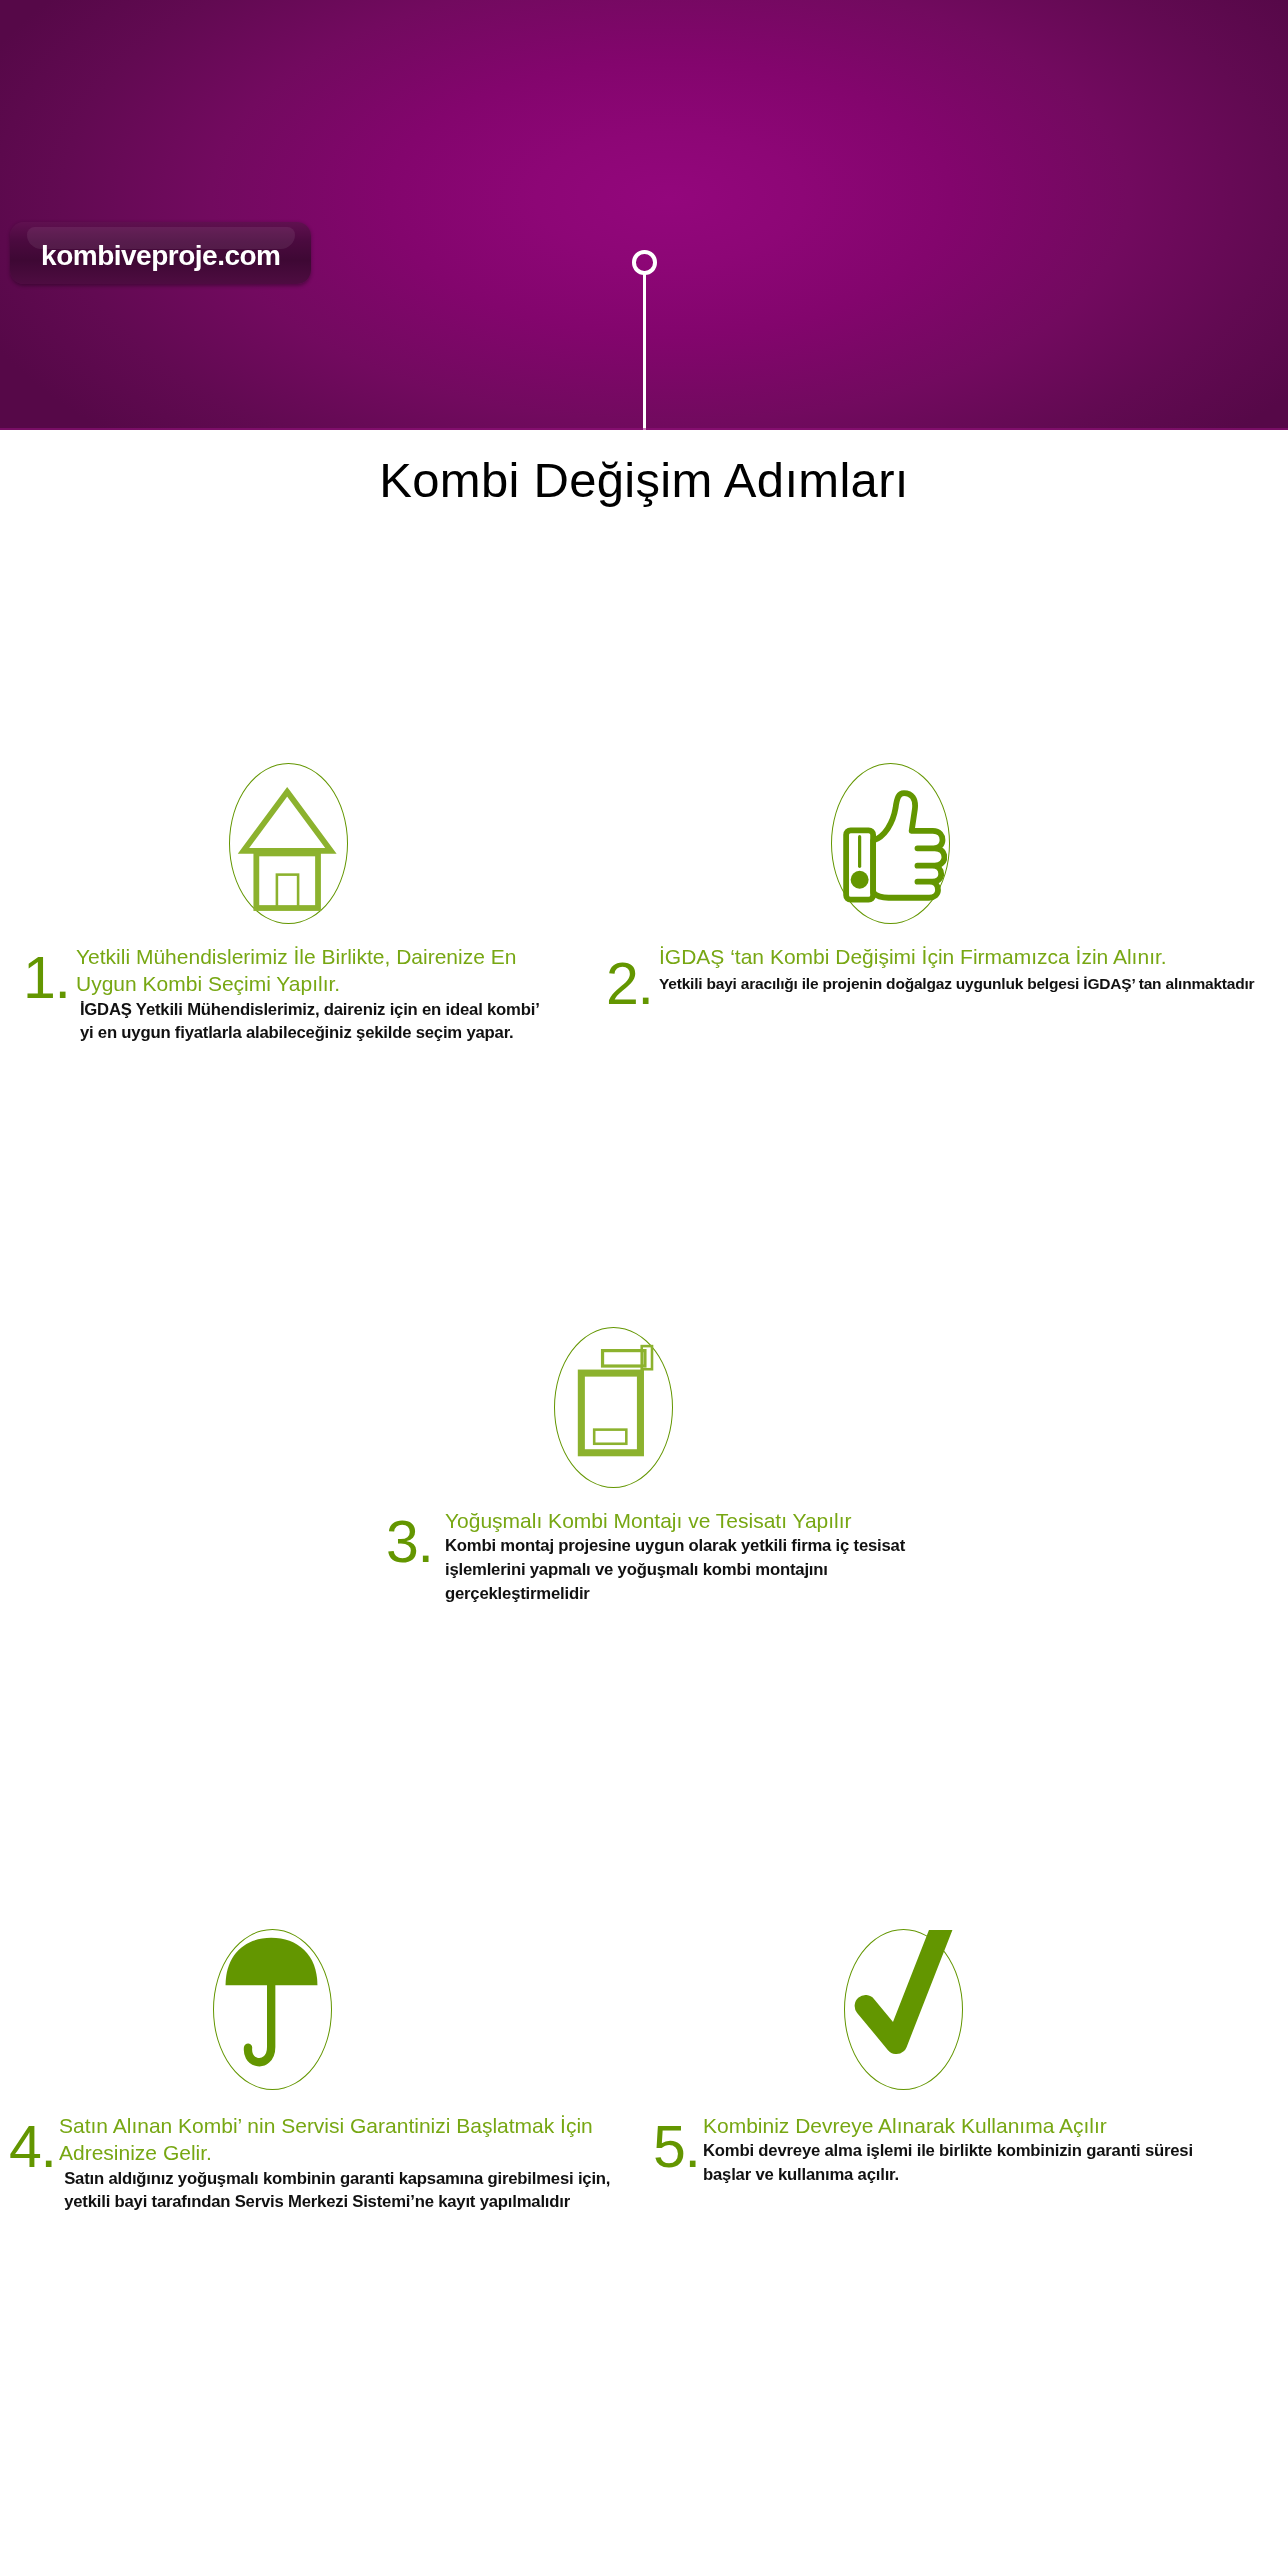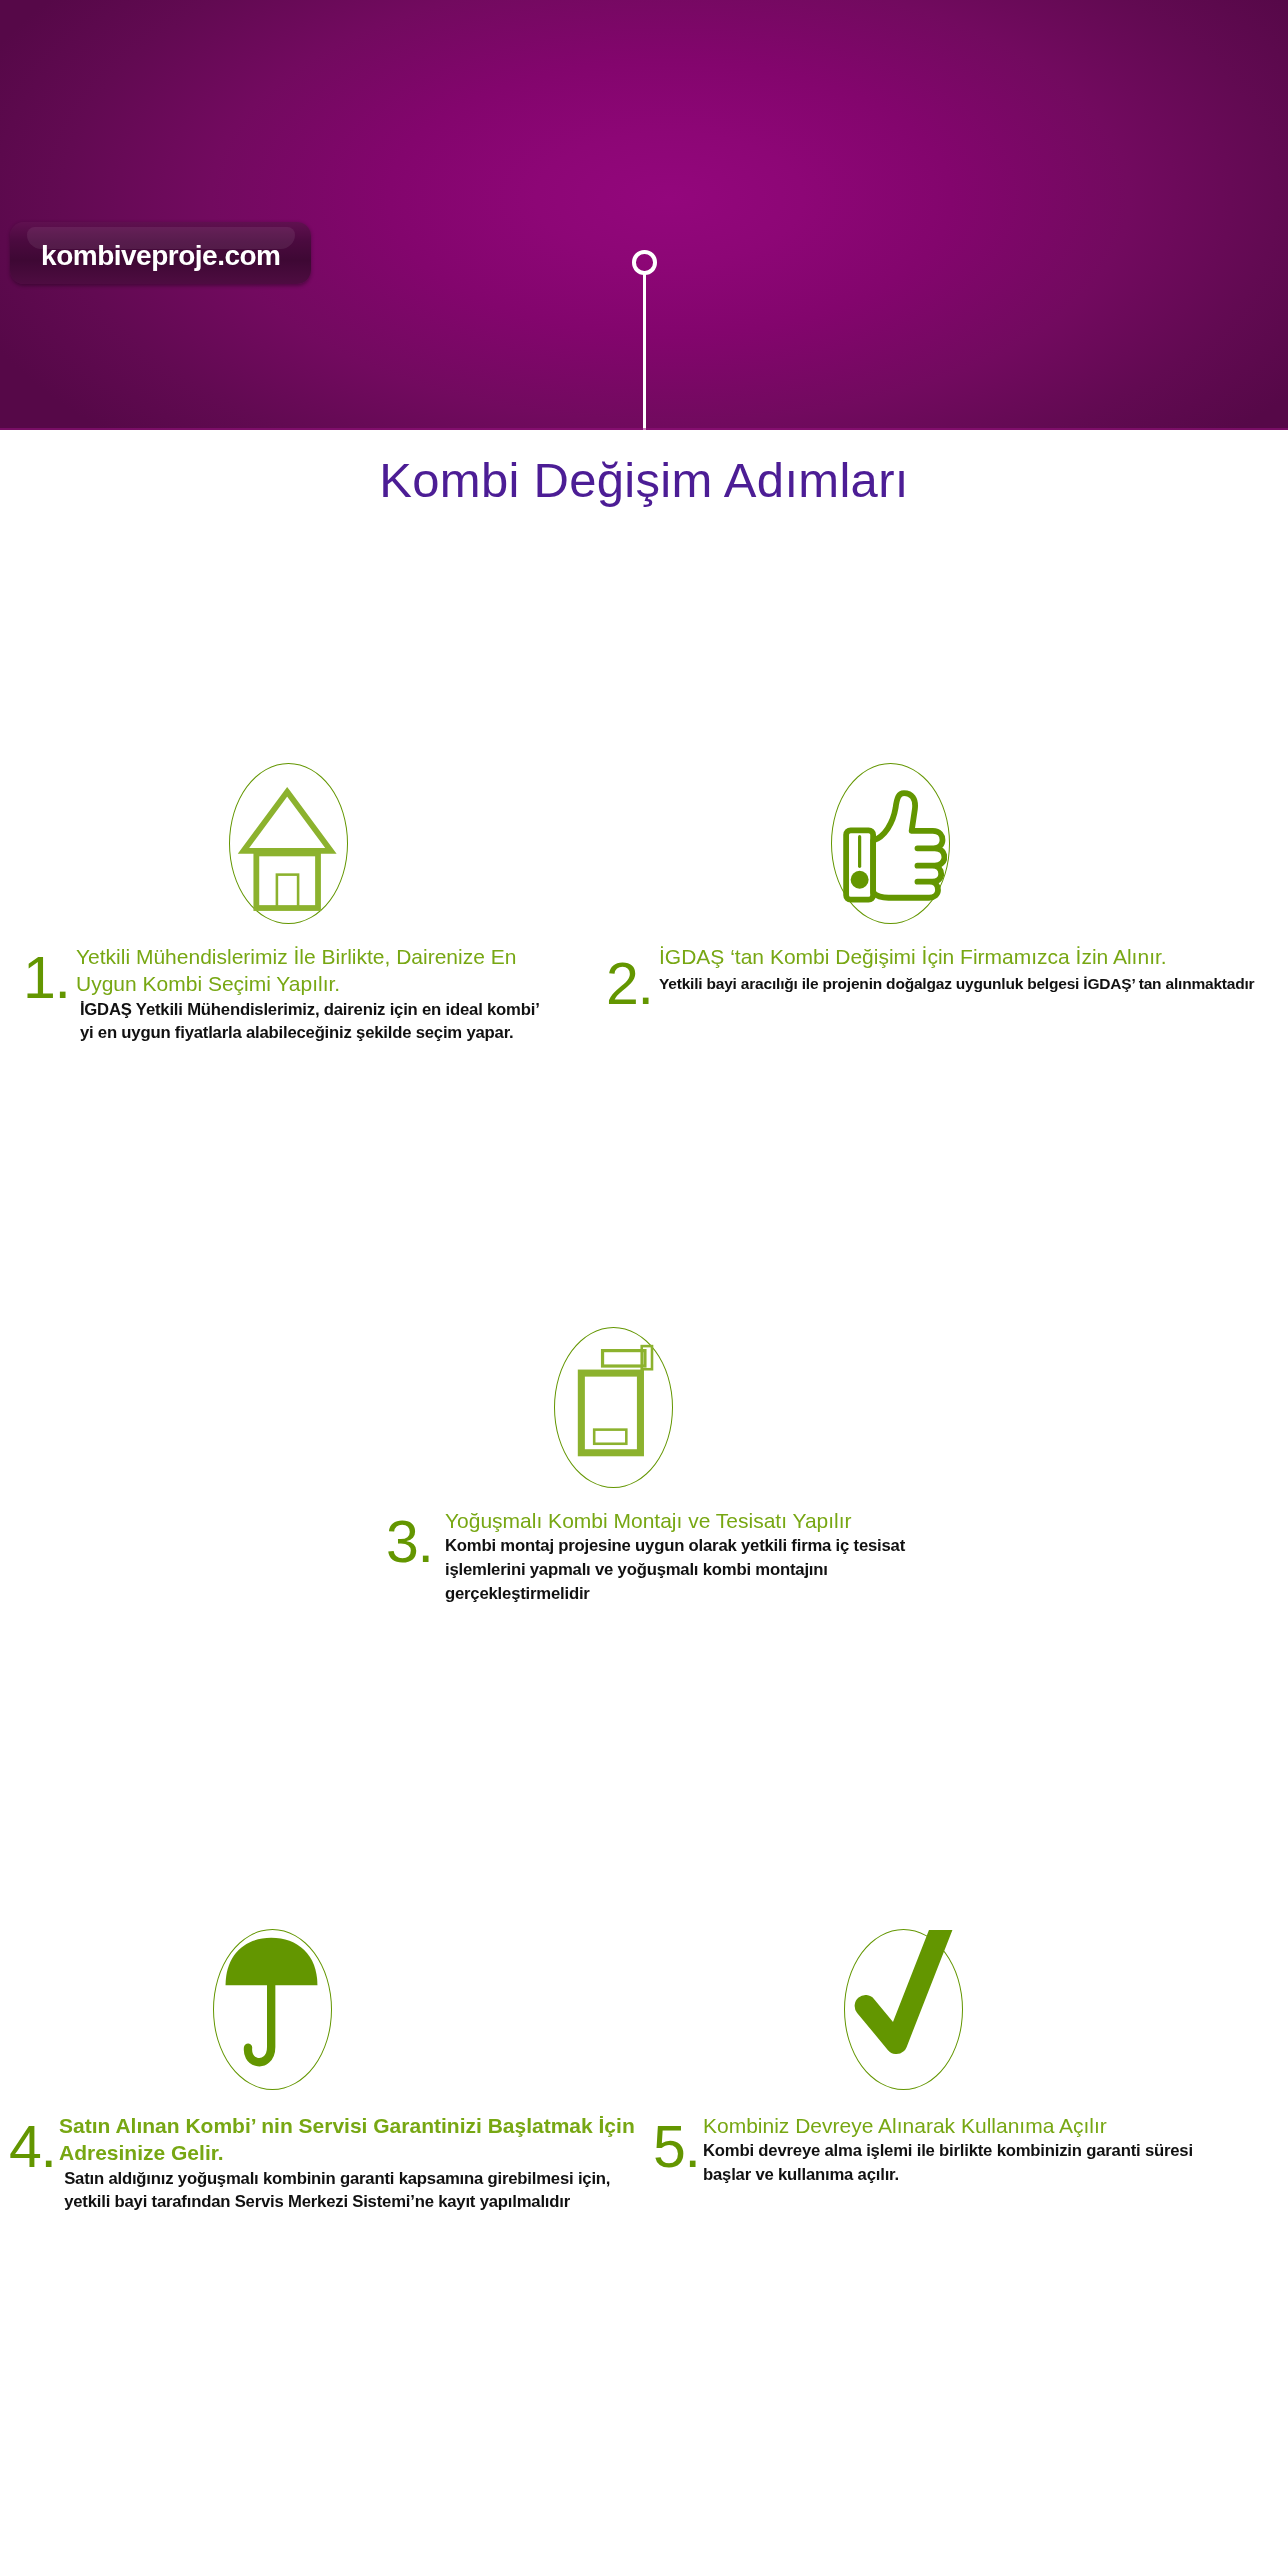--- a/index.html
+++ b/index.html
@@ -124,21 +124,21 @@
     background: #ffffff;
   }
 
   
   .section-title {
     position: absolute;
     left: 0;
     top: 452px;
     width: 1288px;
     text-align: center;
-    color: #4c1d95;
+    color: #000000;
     font-size: 49px;
     font-weight: 400;
     letter-spacing: 0.3px;
     white-space: nowrap;
   }
 
   
   .step {
     position: absolute;
   }
@@ -267,21 +267,21 @@
   <div class="icon-circle" style="left:213px; top:9.7px; width:119px; height:161px;">
     <svg width="115" height="157" viewBox="0 0 179 244">
       <path d="M18 86 C 18 38, 48 12, 89 12 C 130 12, 161 38, 161 86 Z" fill="#639600"></path>
       <path d="M89 86 L 89 182 C 89 200, 77 208, 66 205 C 56 202, 52 193, 53 183" fill="none" stroke="#639600" stroke-width="13" stroke-linecap="round"></path>
     </svg>
   </div>
 
   <div class="step-body" style="left:9px; top:193px; width:650px;">
     <div class="step-number" style="left:0px; top:6.4px;">4.</div>
     <div style="margin-left:50px;">
-      <div class="step-heading" style="width:580px;font-weight:bold;">Satın Alınan Kombi’ nin Servisi Garantinizi Başlatmak İçin Adresinize Gelir.</div>
+      <div class="step-heading" style="width:580px;">Satın Alınan Kombi’ nin Servisi Garantinizi Başlatmak İçin Adresinize Gelir.</div>
       <div class="step-desc" style="width:560px; margin-left:5.2px;">Satın aldığınız yoğuşmalı kombinin garanti kapsamına girebilmesi için, yetkili bayi tarafından Servis Merkezi Sistemi’ne kayıt yapılmalıdır</div>
     </div>
   </div>
 </div>
 
 <div class="step" style="left:644px; top:1919px; width:644px; height:361px;">
 
   <div class="icon-circle" style="left:200px; top:9.7px; width:119px; height:161px;">
     <svg width="115" height="157" viewBox="0 0 179 244">
       <path d="M32 118 L 80 176 L 152 -8" fill="none" stroke="#639600" stroke-width="34" stroke-linecap="round" stroke-linejoin="round"></path>

